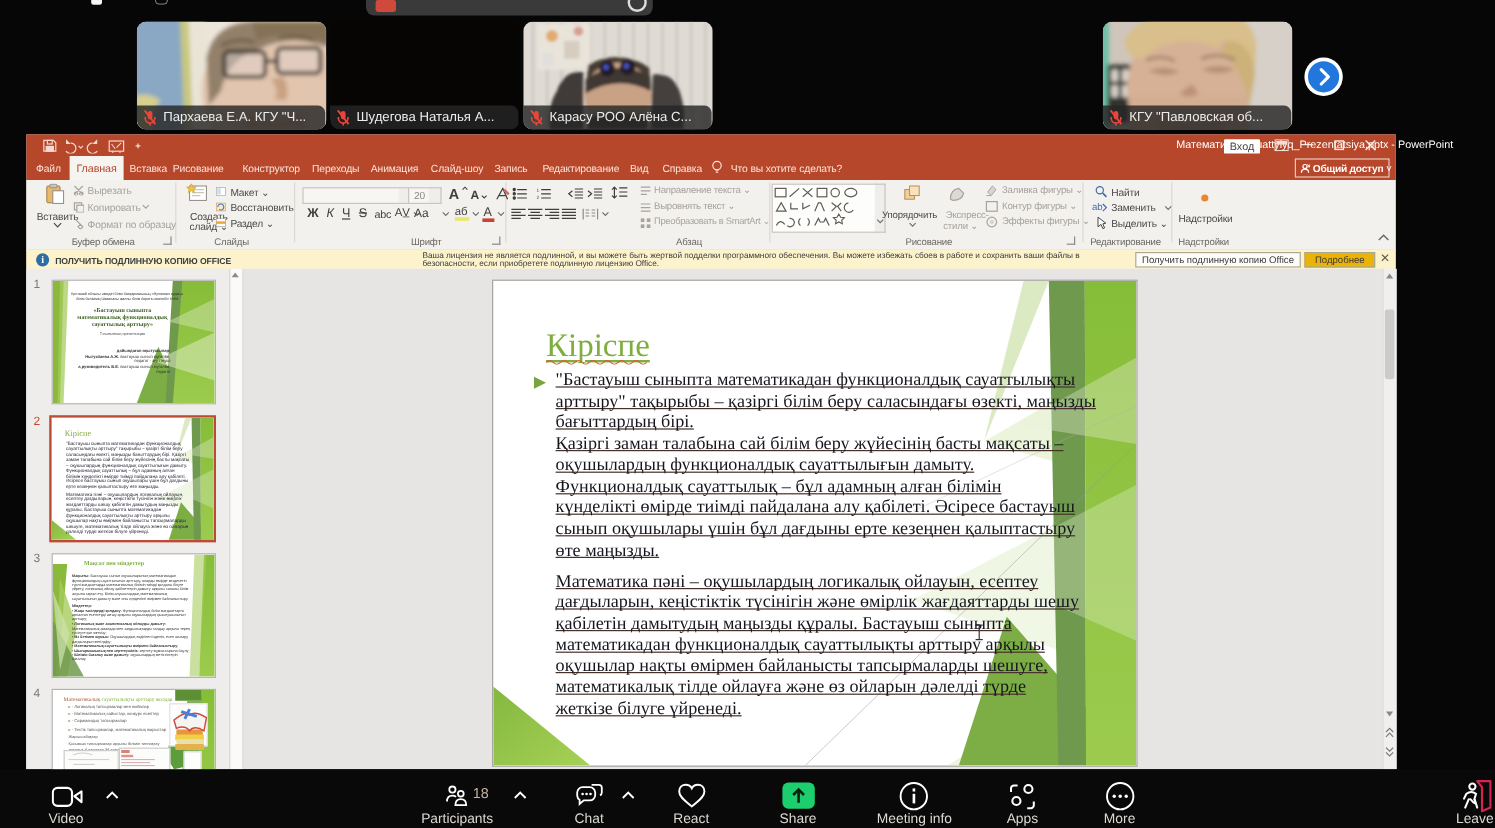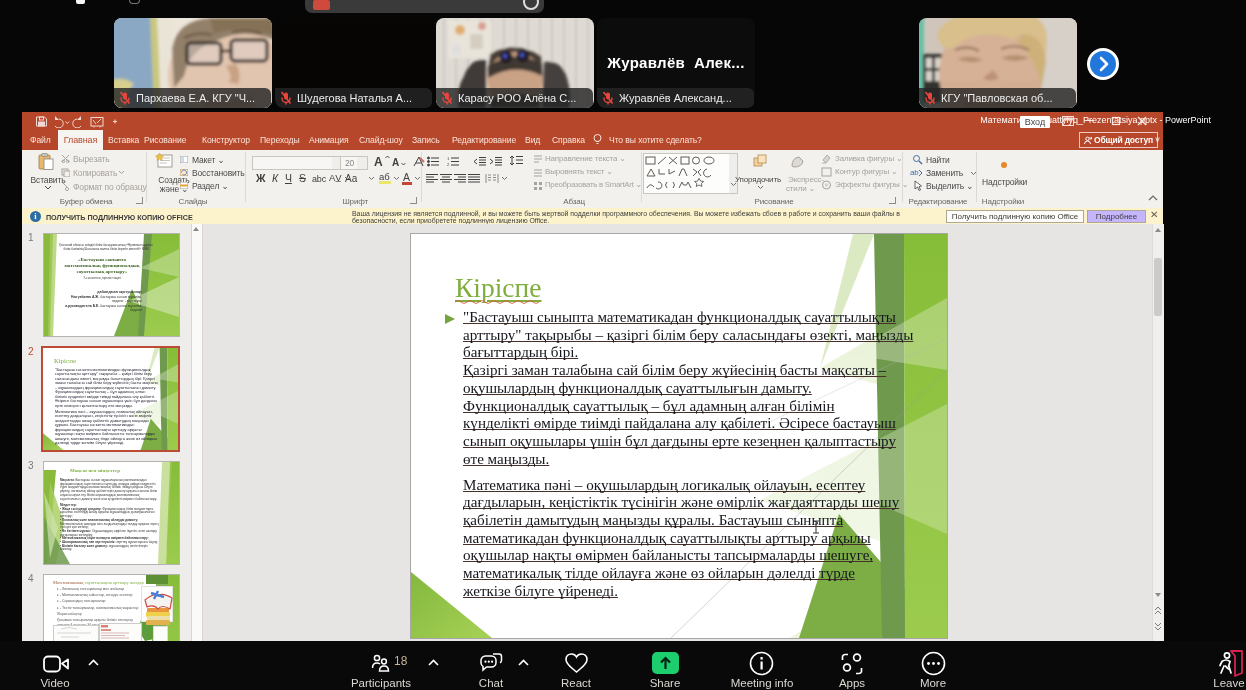--- a/index.html
+++ b/index.html
@@ -110,31 +110,20 @@
 <div class="chip"><svg class="mic" viewBox="0 0 14 14">
           <g stroke="#e8463c" stroke-width="1.4" fill="none">
             <rect x="5" y="1.5" width="4" height="7" rx="2" fill="#e8463c" stroke="none"></rect>
             <path d="M3 6.5 v1a4 4 0 0 0 8 0 v-1"></path>
             <path d="M7 11.5 v2"></path>
             <path d="M2.5 1 L11.5 12.5" stroke-width="1.6"></path>
           </g>
         </svg>Шудегова Наталья А...</div>
 </div>
 
-<div class="tile" style="left:597px;background:#0c0c0c">
-<div class="bigname">Журавлёв&nbsp; Алек...</div>
-<div class="chip"><svg class="mic" viewBox="0 0 14 14">
-          <g stroke="#e8463c" stroke-width="1.4" fill="none">
-            <rect x="5" y="1.5" width="4" height="7" rx="2" fill="#e8463c" stroke="none"></rect>
-            <path d="M3 6.5 v1a4 4 0 0 0 8 0 v-1"></path>
-            <path d="M7 11.5 v2"></path>
-            <path d="M2.5 1 L11.5 12.5" stroke-width="1.6"></path>
-          </g>
-        </svg>Журавлёв Александ...</div>
-</div>
 
 
 <div class="tile" style="left:919px">
 <svg width="158" height="90" viewBox="0 0 158 90" preserveAspectRatio="none">
 <defs>
           <filter id="bl6" x="-20%" y="-20%" width="140%" height="140%">
             <feGaussianBlur stdDeviation="1.8"></feGaussianBlur>
           </filter>
         </defs>
 <rect width="158" height="90" fill="#cfc5ba"></rect>
@@ -281,21 +270,21 @@
           </svg>
  <div class="abs" style="left:51px;top:32px;color:#a7a29c">Формат по образцу</div>
  </g>
  
  <svg class="abs" style="left:133px;top:3px" width="18" height="15" viewBox="0 0 18 15">
           <rect x="3" y="2" width="14" height="12" fill="#fff" stroke="#8a857d" stroke-width=".8"></rect>
           <path d="M5 5 h10 M5 7.5 h10 M5 10 h7" stroke="#c9c5bf" stroke-width="1"></path>
           <path d="M4.5 0 l1.2 2.6 L8.5 3 l-2 1.8 L7 7.5 L4.5 6 L2 7.5 l.5-2.7 L.5 3 l2.8-.4 Z" fill="#f0c33c" stroke="#c89b28" stroke-width=".5"></path>
         </svg>
  <div class="abs" style="left:130px;top:25px;width:44px;text-align:center">Создать</div>
- <div class="abs" style="left:130px;top:34px;width:44px;text-align:center">және ⌄</div>
+ <div class="abs" style="left:130px;top:34px;width:44px;text-align:center">слайд ⌄</div>
  <svg class="abs" style="left:158px;top:6px" width="8" height="7" viewBox="0 0 8 7">
           <rect x="0" y="0" width="8" height="7" fill="#fff" stroke="#8a857d" stroke-width=".8"></rect>
           <rect x="1" y="1" width="3" height="5" fill="#c9dcf0"></rect>
         </svg>
  <div class="abs" style="left:170px;top:5px">Макет ⌄</div>
  <svg class="abs" style="left:158px;top:19px" width="8" height="7" viewBox="0 0 8 7">
           <rect x="0" y="0" width="8" height="7" fill="#fce8c6" stroke="#b08d4e" stroke-width=".8"></rect>
           <path d="M1.5 3.5 a2.5 2.5 0 1 1 1 2" stroke="#4472c4" fill="none" stroke-width=".9"></path>
         </svg>
  <div class="abs" style="left:170px;top:18px">Восстановить</div>
@@ -479,21 +468,21 @@
  <div class="abs" style="left:904px;top:31px">Выделить ⌄</div>
  
  <div class="abs" style="left:979px;top:12px;width:6px;height:6px;background:#e8882d;border-radius:50%"></div>
  <div class="abs" style="left:960px;top:27px">Надстройки</div>
 </div>
 <div id="ybar" class="abs" style="left:0;top:96px;width:1141px;height:16px;background:#fcf3cd">
  <div class="abs" style="left:8px;top:2.5px;width:11px;height:11px;background:#2d6da3;border-radius:50%;color:#fff;font-size:8.5px;font-weight:bold;text-align:center;line-height:11px;font-family:'Liberation Serif',serif">i</div>
  <div class="abs" style="left:24px;top:4.5px;font-size:7.2px;font-weight:bold;color:#3c3c3c;letter-spacing:-.05px">ПОЛУЧИТЬ ПОДЛИННУЮ КОПИЮ OFFICE</div>
  <div class="abs" style="left:330px;top:1.5px;width:580px;font-size:6.9px;color:#3c3c3c;line-height:7px">Ваша лицензия не является подлинной, и вы можете быть жертвой подделки программного обеспечения. Вы можете избежать сбоев в работе и сохранить ваши файлы в безопасности, если приобретете подлинную лицензию Office.</div>
  <div class="abs" style="left:924px;top:1.5px;width:136px;height:11px;background:#fdfcf8;border:1px solid #aba896;font-size:8px;color:#3c3c3c;text-align:center;line-height:11px">Получить подлинную копию Office</div>
- <div class="abs" style="left:1065px;top:1.5px;width:57px;height:11px;background:#c4b5fd;border:1px solid #aba896;font-size:8px;color:#3c3c3c;text-align:center;line-height:11px">Подробнее</div>
+ <div class="abs" style="left:1065px;top:1.5px;width:57px;height:11px;background:#eab308;border:1px solid #aba896;font-size:8px;color:#3c3c3c;text-align:center;line-height:11px">Подробнее</div>
  <div class="abs" style="left:1128px;top:1px;font-size:10px;color:#5f5b50">✕</div>
 </div>
 <div id="content" class="abs" style="left:0;top:112px;width:1141px;height:417px;background:#e7e5e4">
 
  <div class="abs" style="left:0;top:0;width:180px;height:417px;background:#efedec"></div>
  <div class="abs" style="left:169px;top:0;width:10px;height:417px;background:#fafaf9;border-left:1px solid #d8d5d2;border-right:1px solid #d8d5d2"></div>
  <svg class="abs" style="left:170px;top:2px" width="8" height="6">
           <path d="M1 5 L4 1 L7 5 Z" fill="#8a8a8a"></path>
         </svg>
  <div class="abs" style="left:6px;top:8px;font-size:10px;color:#7a7a7a">1</div>

